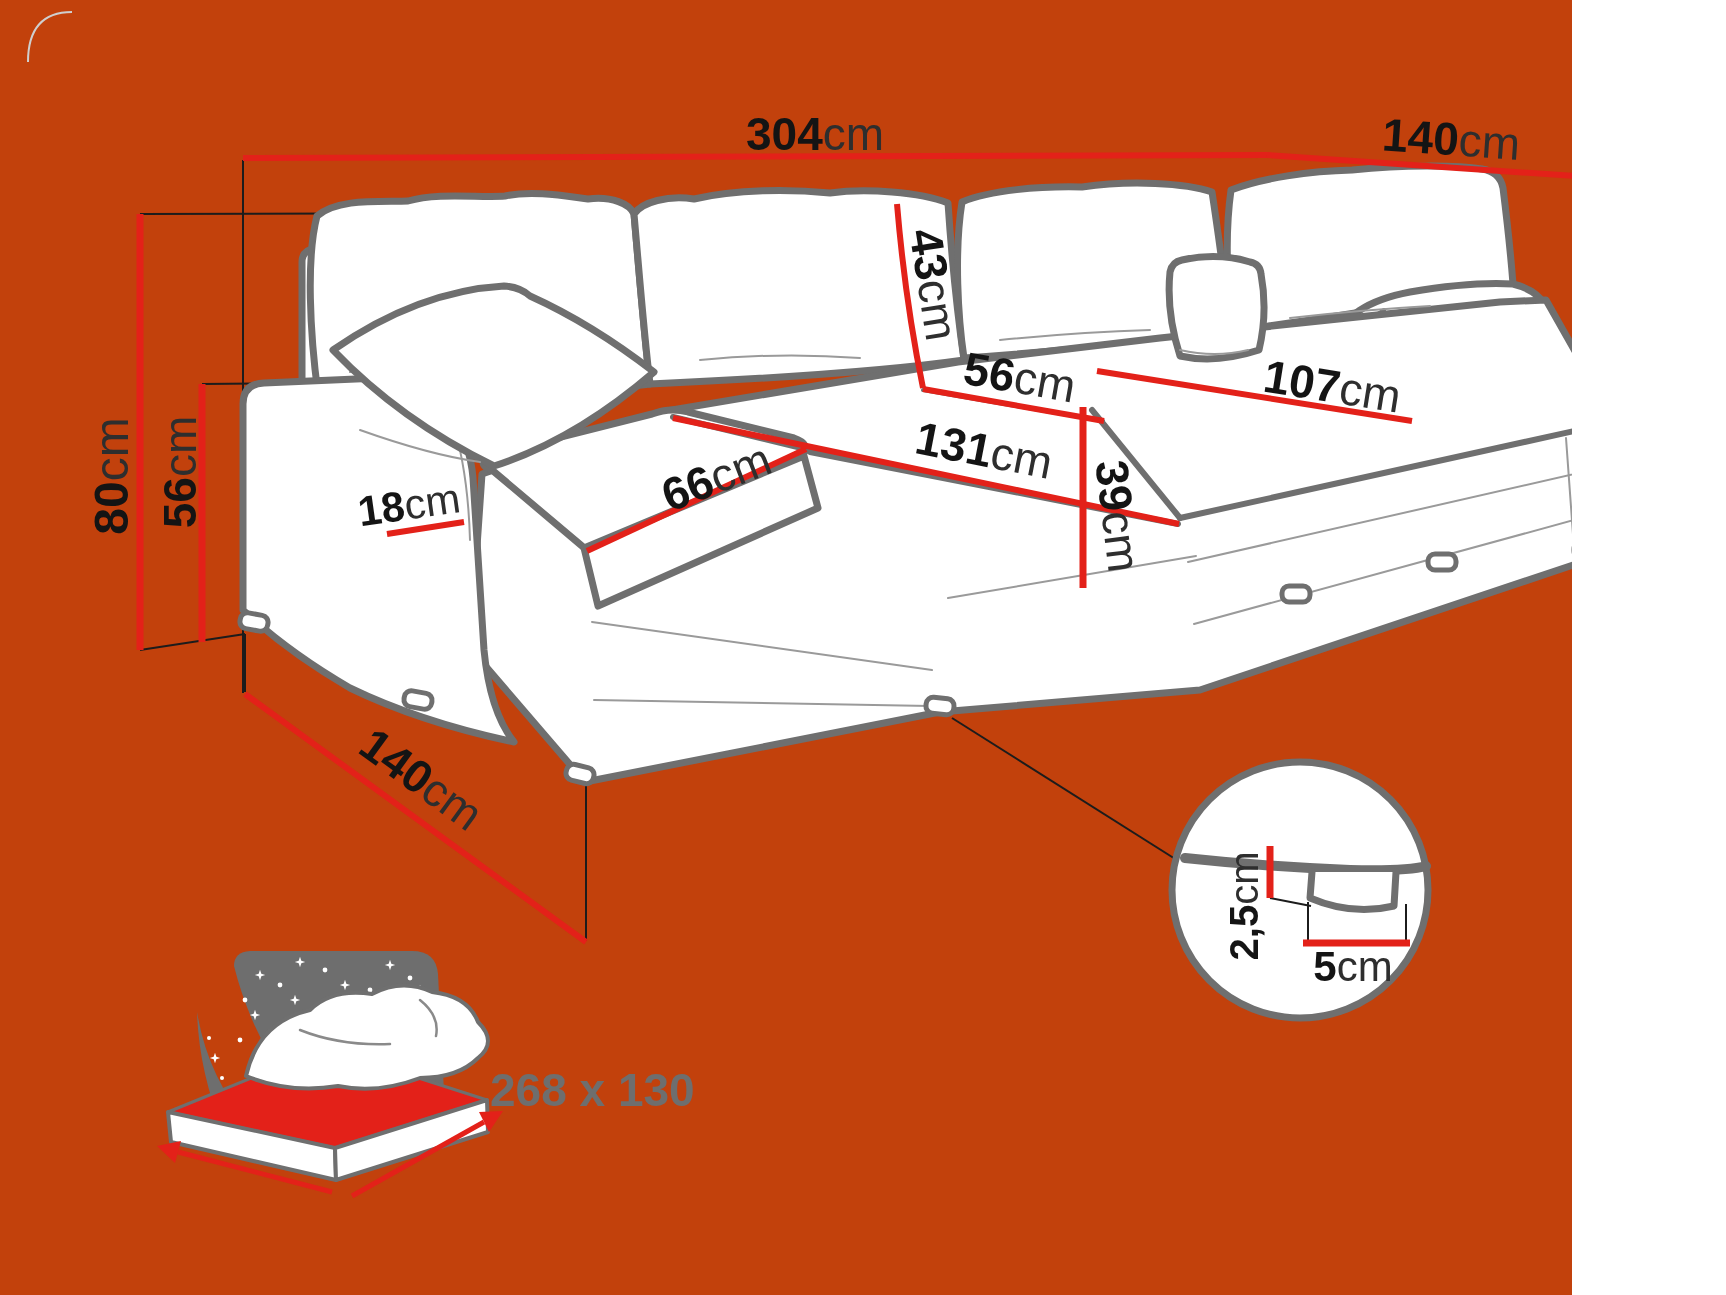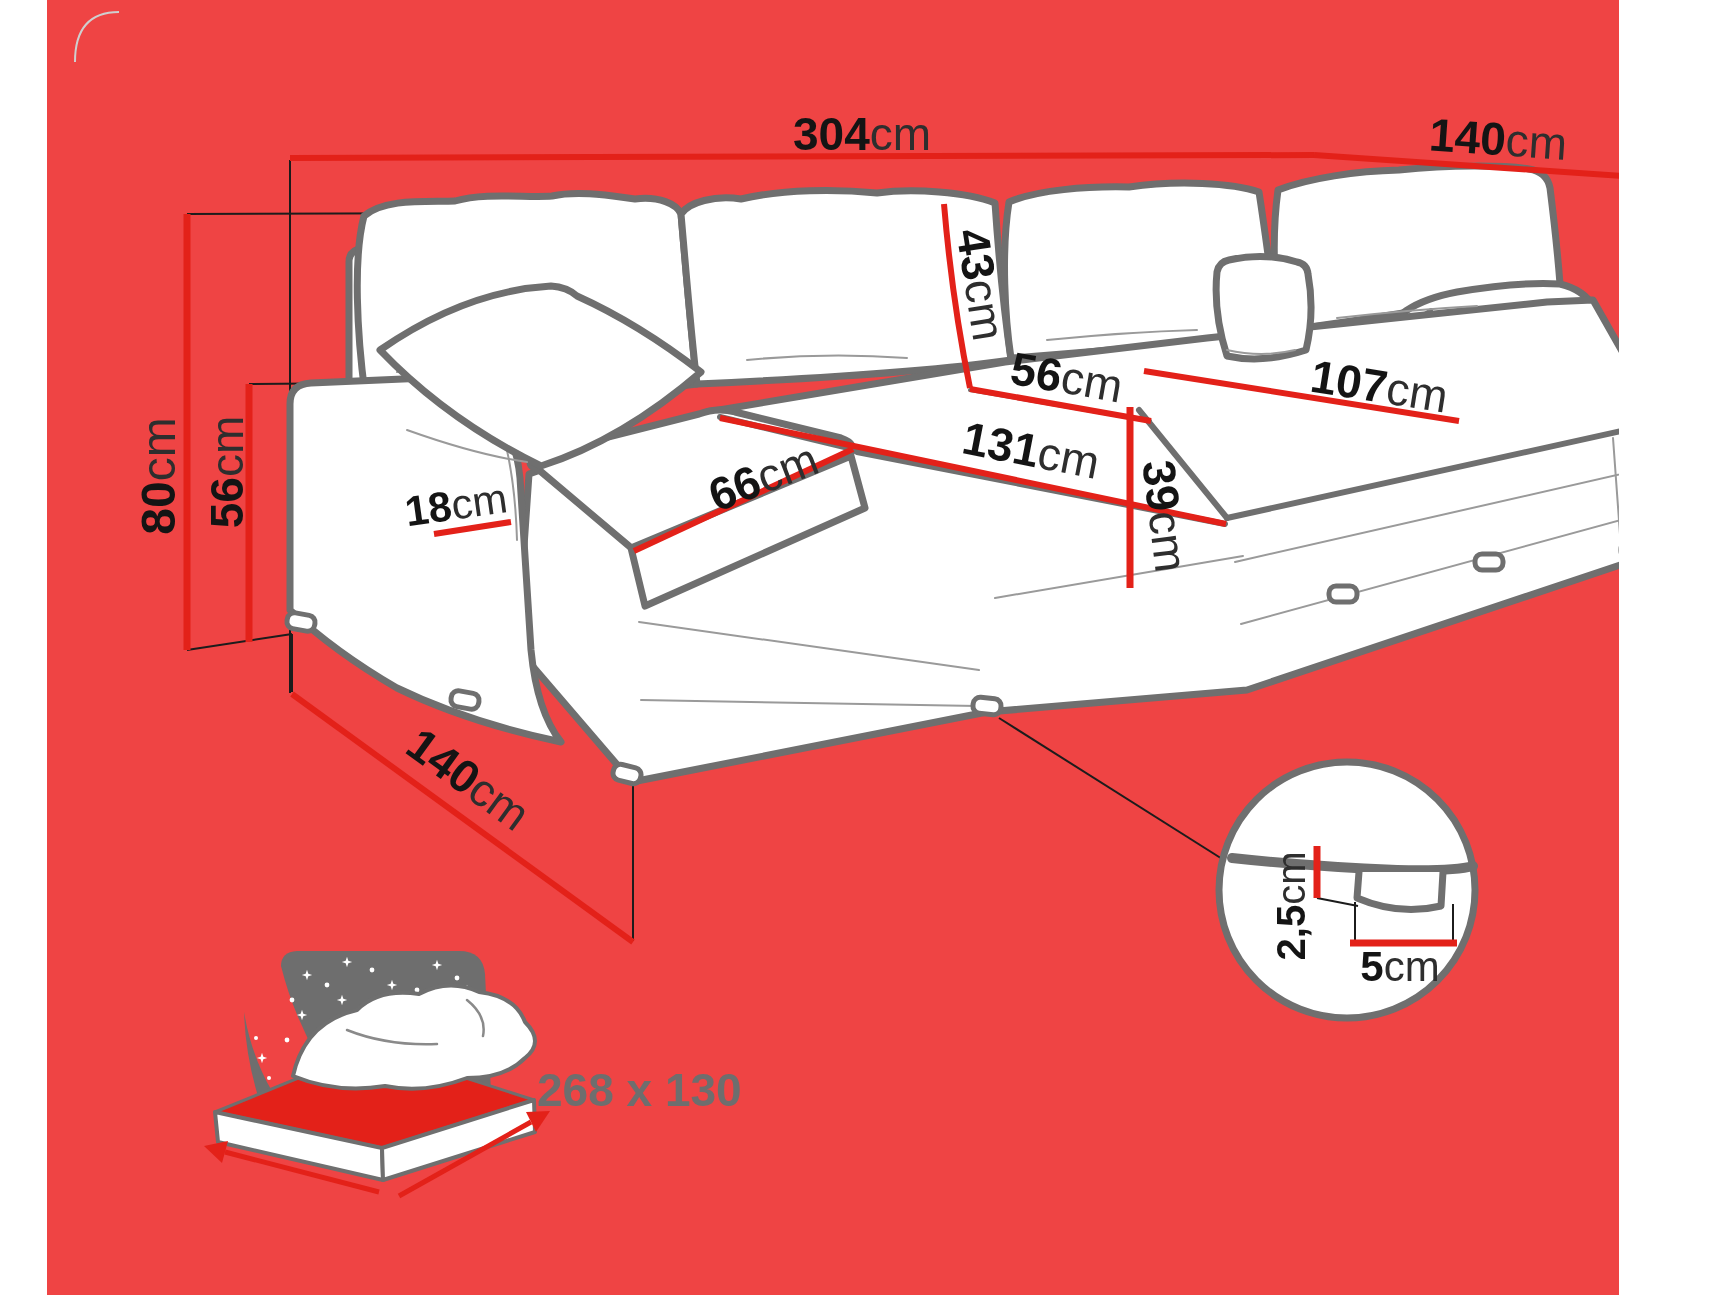--- a/index.html
+++ b/index.html
@@ -1,17 +1,17 @@
 <!DOCTYPE html>
 <html><head>
 <meta charset="utf-8">
 <style>
   html,body{margin:0;padding:0;background:#ffffff;}
-  .stage{position:relative;width:1572px;height:1295px;background:#ef4444;overflow:hidden;
-         font-family:"Liberation Sans", sans-serif;margin-left:47px;}
+  .stage{position:relative;width:1572px;height:1295px;background:#c2410c;overflow:hidden;
+         font-family:"Liberation Sans", sans-serif;}
   svg{position:absolute;left:0;top:0;}
   
   .sofa{fill:#ffffff;stroke:#6f6f6f;stroke-width:7;stroke-linejoin:round;stroke-linecap:round;}
   .sofa-thin{fill:none;stroke:#6f6f6f;stroke-width:4;stroke-linecap:round;}
   .sofa-edge{fill:none;stroke:#6f6f6f;stroke-width:6;stroke-linecap:round;}
   .seam{fill:none;stroke:#9a9a9a;stroke-width:2;stroke-linecap:round;}
   .crease{fill:none;stroke:#8a8a8a;stroke-width:2.5;stroke-linecap:round;}
   
   .cons{fill:none;stroke:#1c1c1c;stroke-width:2;}
   .dim{fill:none;stroke:#e32119;stroke-width:6;stroke-linecap:butt;}

